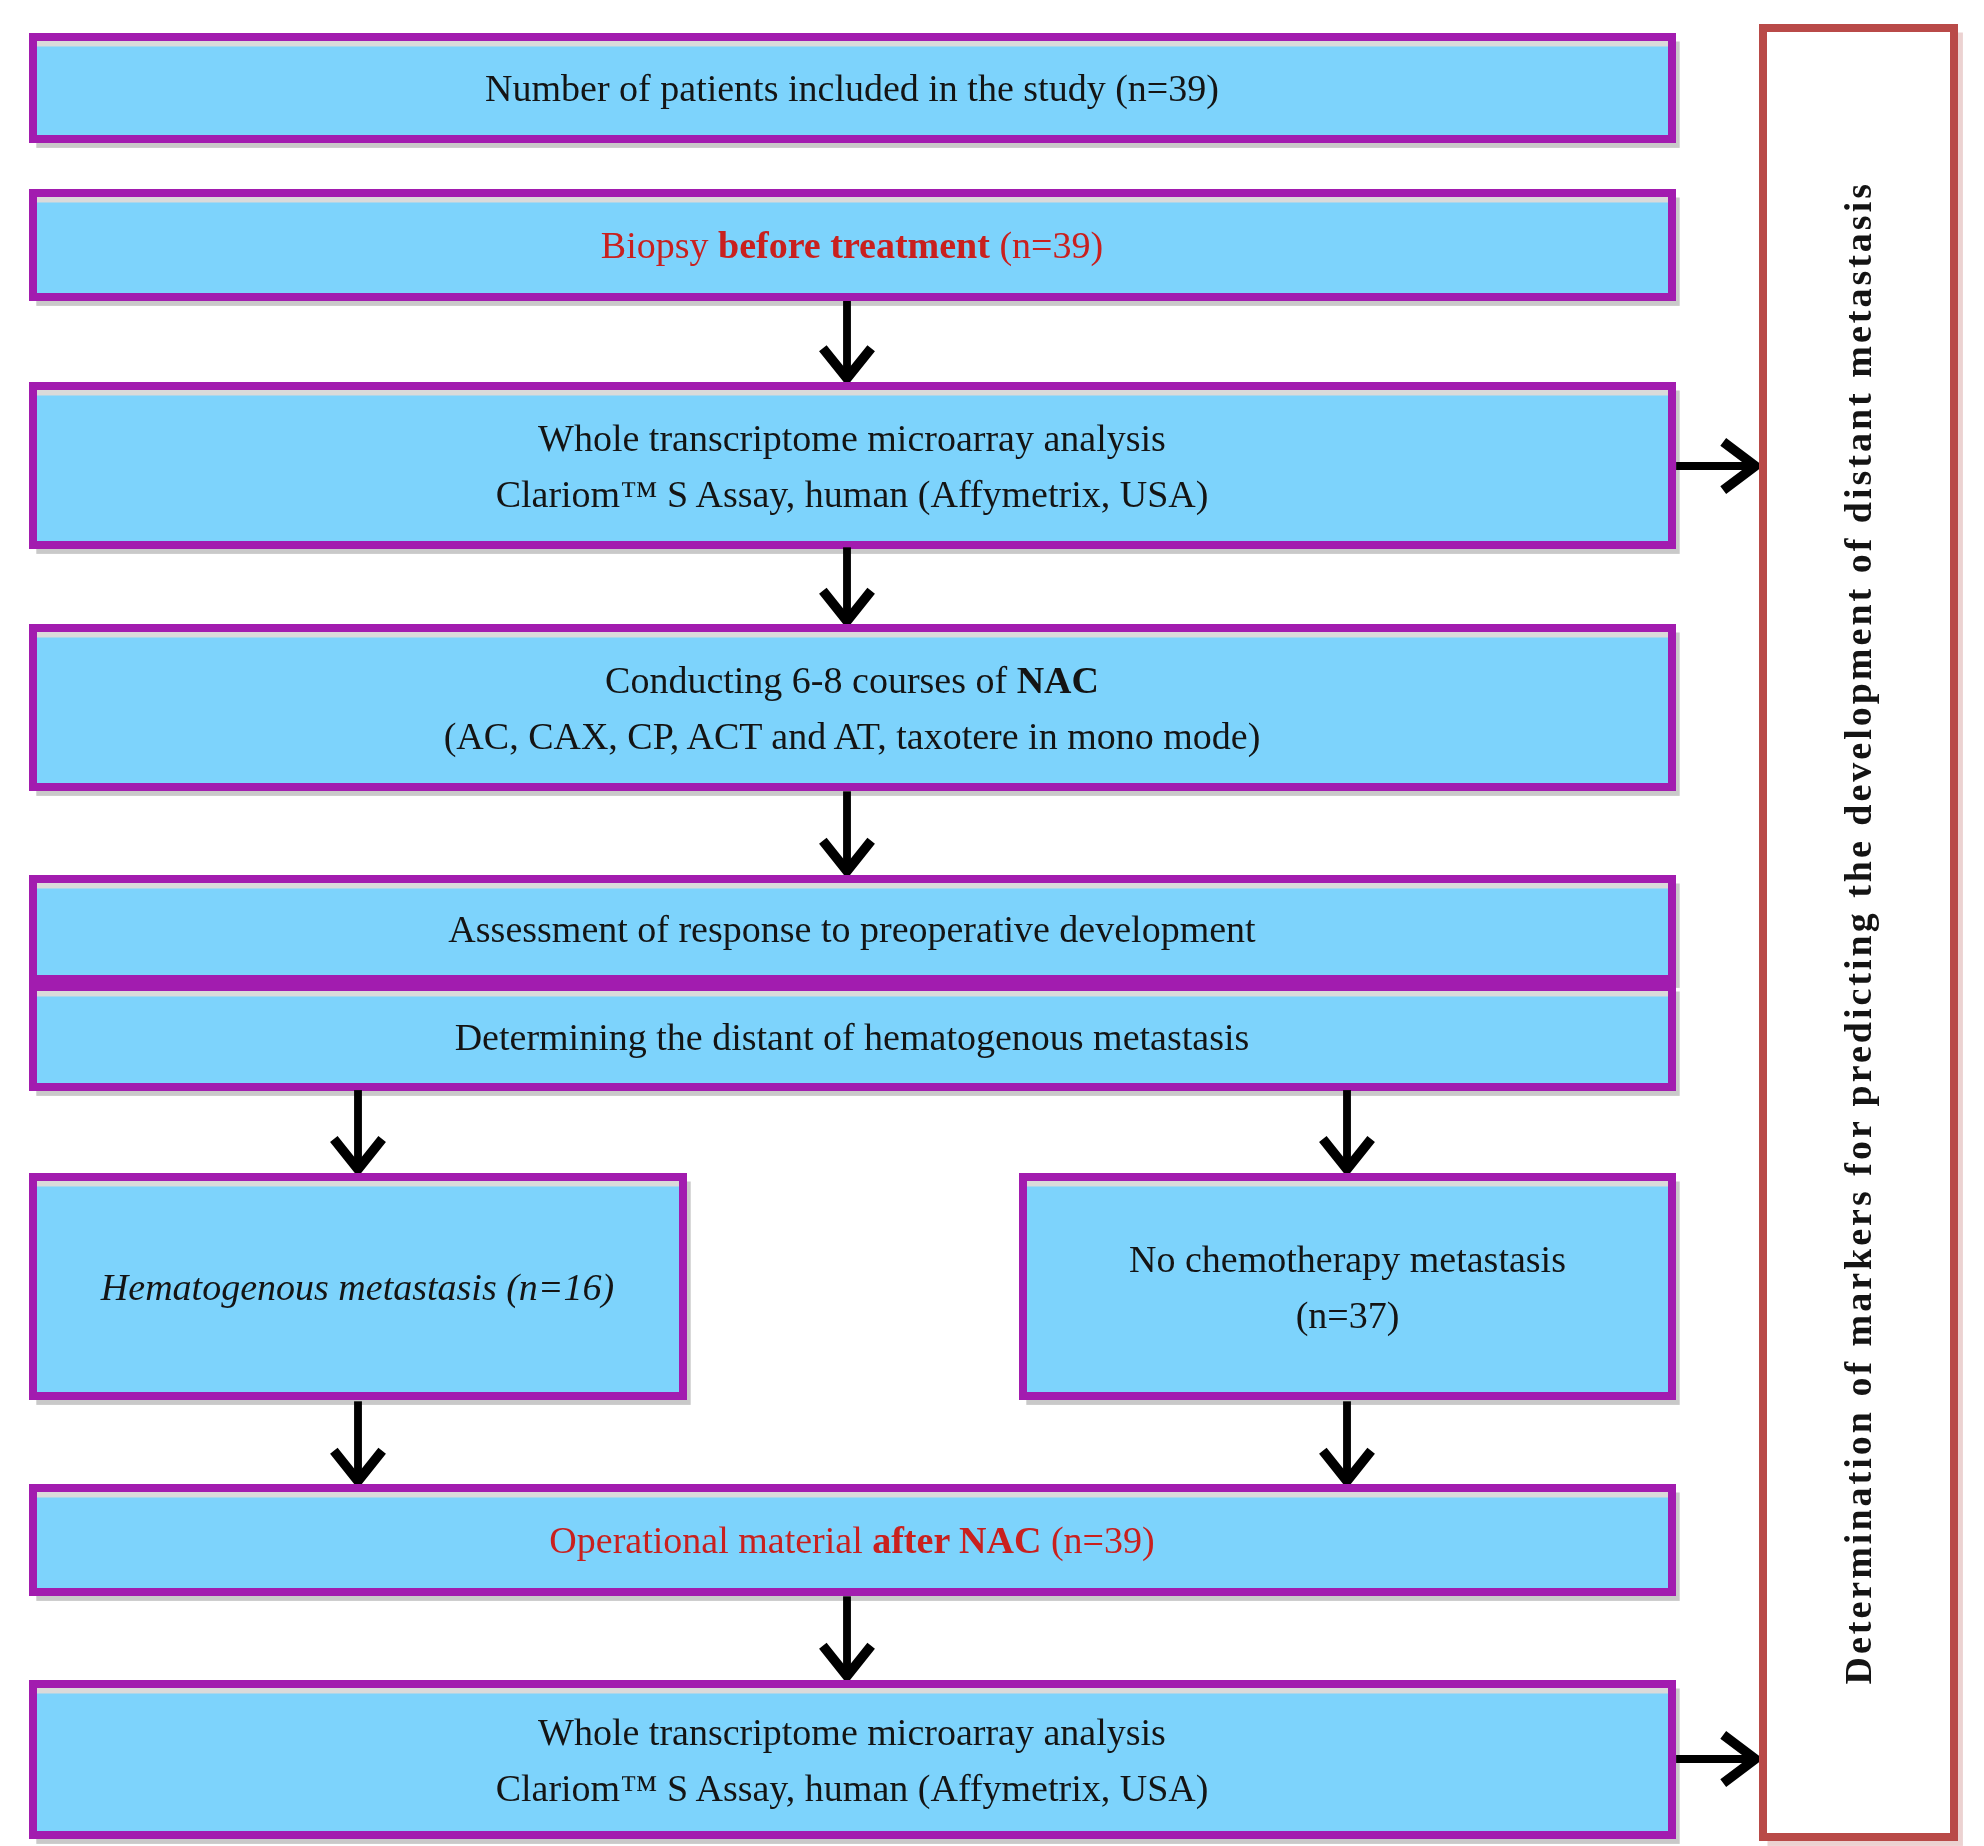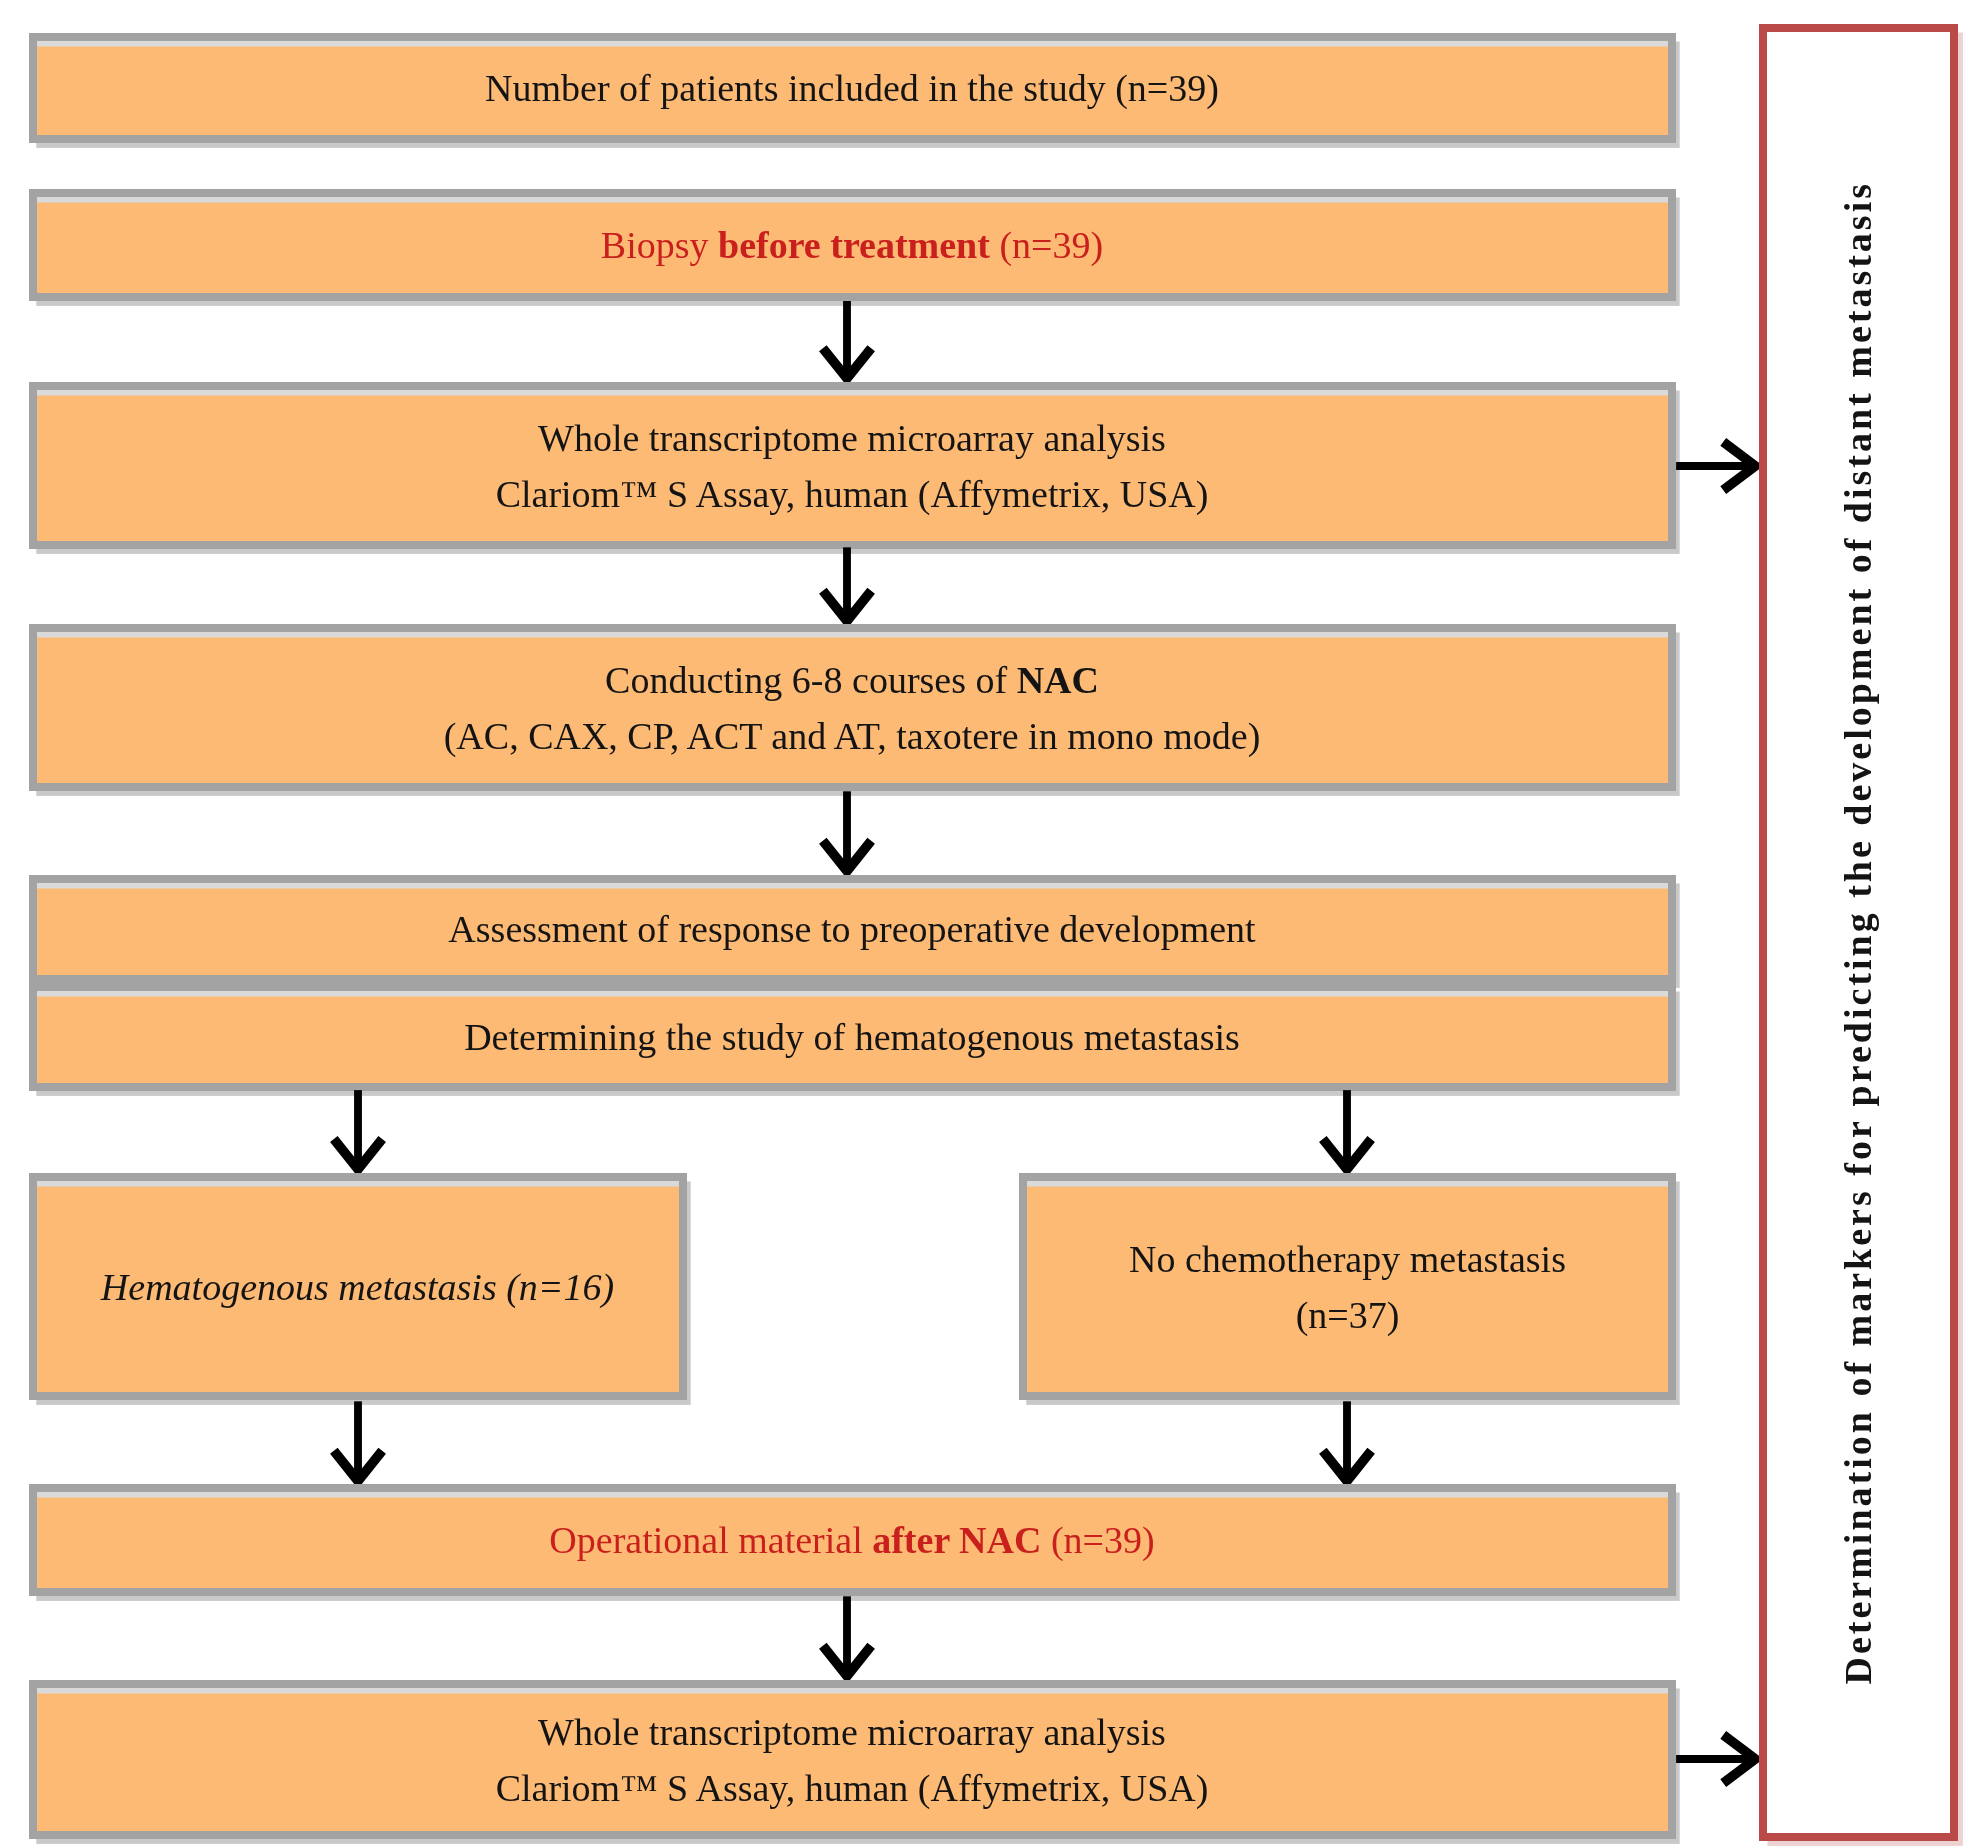--- a/index.html
+++ b/index.html
@@ -7,22 +7,22 @@
     position: relative;
     width: 1985px;
     height: 1846px;
     background: #ffffff;
     font-family: "Liberation Serif", "DejaVu Serif", serif;
     color: #141414;
   }
   .fbox {
     position: absolute;
     box-sizing: border-box;
-    border: 8px solid #a3a3a3;
-    background: #fdba74;
+    border: 8px solid #a21caf;
+    background: #7dd3fc;
     display: flex;
     flex-direction: column;
     align-items: center;
     justify-content: center;
     text-align: center;
     font-size: 38px;
     line-height: 56px;
     box-shadow: 5.5px 6.7px 0 -1.8px #c9c9c9, inset 0 5.5px 0 #dadada;
   }
   .fbox .line { display: block; }
@@ -86,21 +86,21 @@
   <svg class="arrow" style="left:818px; top:791px;" width="58" height="84" viewBox="0 0 96 138">
     <line x1="48" y1="0" x2="48" y2="128" stroke="#000" stroke-width="13"></line>
     <polyline points="8,82 48,132 88,82" fill="none" stroke="#000" stroke-width="16"></polyline>
   </svg>
 
   <div class="fbox" style="left:28.5px; top:875px; width:1647px; height:108px;">
     <span class="line">Assessment of response to preoperative development</span>
   </div>
 
   <div class="fbox" style="left:28.5px; top:983px; width:1647px; height:108px;">
-    <span class="line">Determining the study of hematogenous metastasis</span>
+    <span class="line">Determining the distant of hematogenous metastasis</span>
   </div>
 
   <svg class="arrow" style="left:329px; top:1090px;" width="58" height="83" viewBox="0 0 96 137">
     <line x1="48" y1="0" x2="48" y2="127" stroke="#000" stroke-width="13"></line>
     <polyline points="8,81 48,131 88,81" fill="none" stroke="#000" stroke-width="16"></polyline>
   </svg>
   <svg class="arrow" style="left:1318px; top:1090px;" width="58" height="83" viewBox="0 0 96 137">
     <line x1="48" y1="0" x2="48" y2="127" stroke="#000" stroke-width="13"></line>
     <polyline points="8,81 48,131 88,81" fill="none" stroke="#000" stroke-width="16"></polyline>
   </svg>

